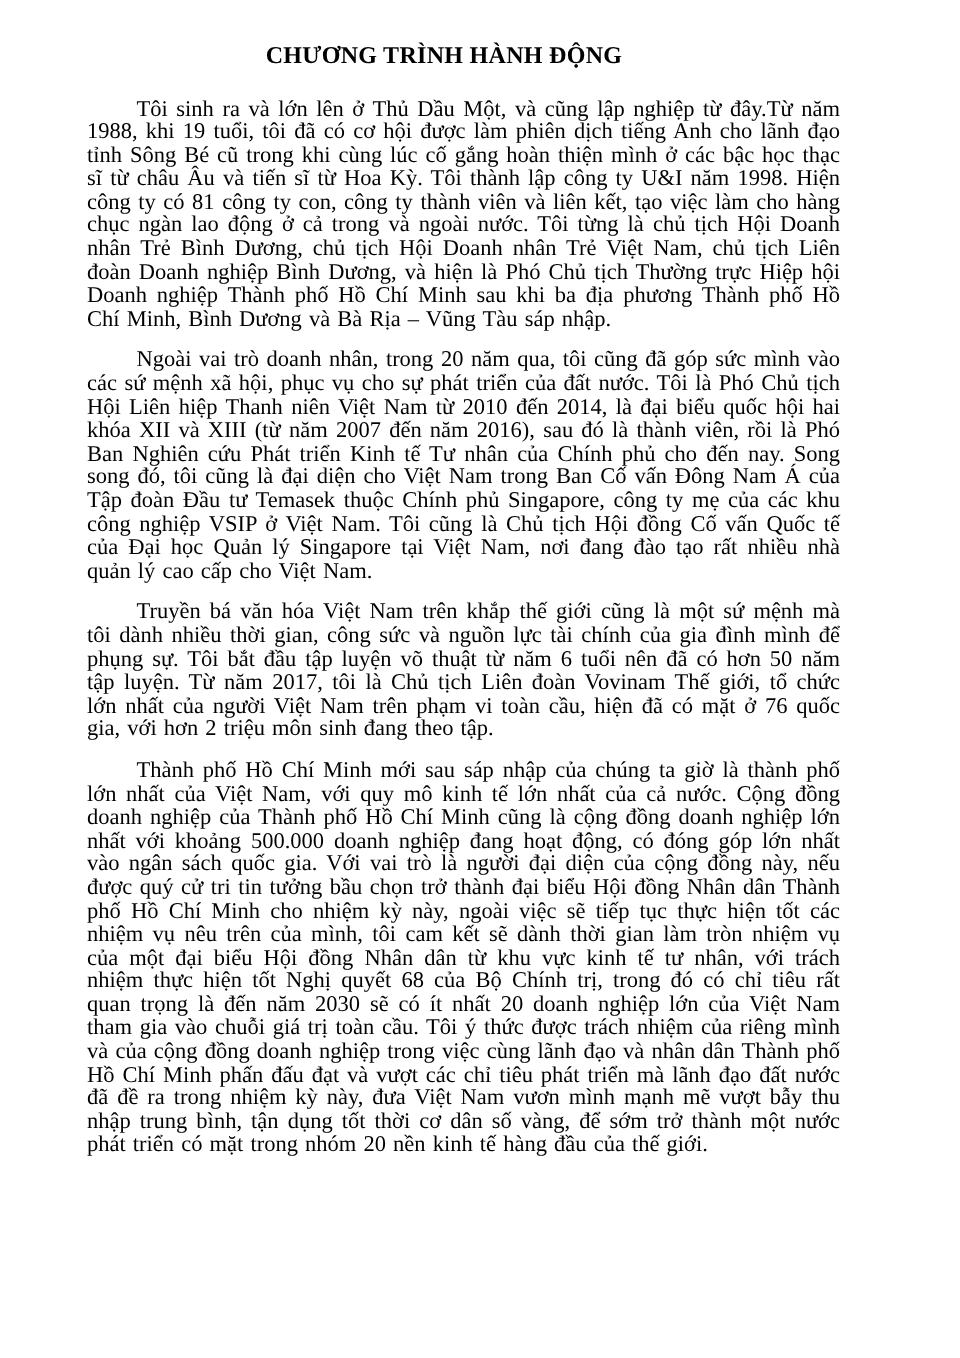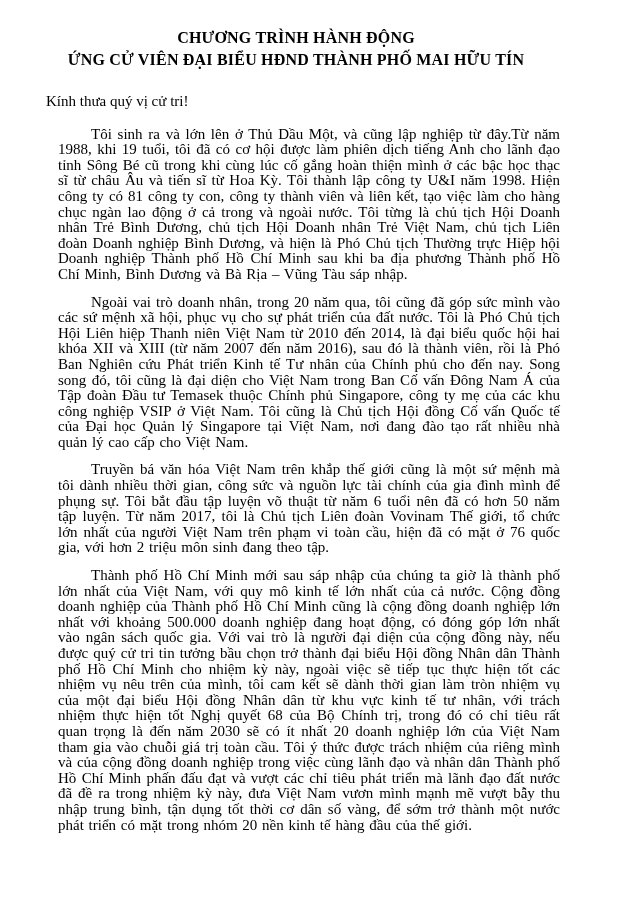--- a/index.html
+++ b/index.html
@@ -45,25 +45,23 @@
     margin-top: 17px;
   }
 </style>
 </head>
 <body>
 
 <div class="page">
 
   <div class="title-block">
     <div>CHƯƠNG TRÌNH HÀNH ĐỘNG</div>
-    <div>ỨNG CỬ VIÊN ĐẠI BIỂU HĐND THÀNH PHỐ MAI HỮU TÍN</div>
   </div>
 
   <div class="content">
-    <div class="salutation">Kính thưa quý vị cử tri!</div>
 
     <p class="body-para">Tôi sinh ra và lớn lên ở Thủ Dầu Một, và cũng lập nghiệp từ đây.Từ năm 1988, khi 19 tuổi, tôi đã có cơ hội được làm phiên dịch tiếng Anh cho lãnh đạo tỉnh Sông Bé cũ trong khi cùng lúc cố gắng hoàn thiện mình ở các bậc học thạc sĩ từ châu Âu và tiến sĩ từ Hoa Kỳ. Tôi thành lập công ty U&amp;I năm 1998. Hiện công ty có 81 công ty con, công ty thành viên và liên kết, tạo việc làm cho hàng chục ngàn lao động ở cả trong và ngoài nước. Tôi từng là chủ tịch Hội Doanh nhân Trẻ Bình Dương, chủ tịch Hội Doanh nhân Trẻ Việt Nam, chủ tịch Liên đoàn Doanh nghiệp Bình Dương, và hiện là Phó Chủ tịch Thường trực Hiệp hội Doanh nghiệp Thành phố Hồ Chí Minh sau khi ba địa phương Thành phố Hồ Chí Minh, Bình Dương và Bà Rịa – Vũng Tàu sáp nhập.</p>
 
     <p class="body-para">Ngoài vai trò doanh nhân, trong 20 năm qua, tôi cũng đã góp sức mình vào các sứ mệnh xã hội, phục vụ cho sự phát triển của đất nước. Tôi là Phó Chủ tịch Hội Liên hiệp Thanh niên Việt Nam từ 2010 đến 2014, là đại biểu quốc hội hai khóa XII và XIII (từ năm 2007 đến năm 2016), sau đó là thành viên, rồi là Phó Ban Nghiên cứu Phát triển Kinh tế Tư nhân của Chính phủ cho đến nay. Song song đó, tôi cũng là đại diện cho Việt Nam trong Ban Cố vấn Đông Nam Á của Tập đoàn Đầu tư Temasek thuộc Chính phủ Singapore, công ty mẹ của các khu công nghiệp VSIP ở Việt Nam. Tôi cũng là Chủ tịch Hội đồng Cố vấn Quốc tế của Đại học Quản lý Singapore tại Việt Nam, nơi đang đào tạo rất nhiều nhà quản lý cao cấp cho Việt Nam.</p>
 
     <p class="body-para">Truyền bá văn hóa Việt Nam trên khắp thế giới cũng là một sứ mệnh mà tôi dành nhiều thời gian, công sức và nguồn lực tài chính của gia đình mình để phụng sự. Tôi bắt đầu tập luyện võ thuật từ năm 6 tuổi nên đã có hơn 50 năm tập luyện. Từ năm 2017, tôi là Chủ tịch Liên đoàn Vovinam Thế giới, tổ chức lớn nhất của người Việt Nam trên phạm vi toàn cầu, hiện đã có mặt ở 76 quốc gia, với hơn 2 triệu môn sinh đang theo tập.</p>
 
     <p class="body-para">Thành phố Hồ Chí Minh mới sau sáp nhập của chúng ta giờ là thành phố lớn nhất của Việt Nam, với quy mô kinh tế lớn nhất của cả nước. Cộng đồng doanh nghiệp của Thành phố Hồ Chí Minh cũng là cộng đồng doanh nghiệp lớn nhất với khoảng 500.000 doanh nghiệp đang hoạt động, có đóng góp lớn nhất vào ngân sách quốc gia. Với vai trò là người đại diện của cộng đồng này, nếu được quý cử tri tin tưởng bầu chọn trở thành đại biểu Hội đồng Nhân dân Thành phố Hồ Chí Minh cho nhiệm kỳ này, ngoài việc sẽ tiếp tục thực hiện tốt các nhiệm vụ nêu trên của mình, tôi cam kết sẽ dành thời gian làm tròn nhiệm vụ của một đại biểu Hội đồng Nhân dân từ khu vực kinh tế tư nhân, với trách nhiệm thực hiện tốt Nghị quyết 68 của Bộ Chính trị, trong đó có chỉ tiêu rất quan trọng là đến năm 2030 sẽ có ít nhất 20 doanh nghiệp lớn của Việt Nam tham gia vào chuỗi giá trị toàn cầu. Tôi ý thức được trách nhiệm của riêng mình và của cộng đồng doanh nghiệp trong việc cùng lãnh đạo và nhân dân Thành phố Hồ Chí Minh phấn đấu đạt và vượt các chỉ tiêu phát triển mà lãnh đạo đất nước đã đề ra trong nhiệm kỳ này, đưa Việt Nam vươn mình mạnh mẽ vượt bẫy thu nhập trung bình, tận dụng tốt thời cơ dân số vàng, để sớm trở thành một nước phát triển có mặt trong nhóm 20 nền kinh tế hàng đầu của thế giới.</p>
   </div>
 

